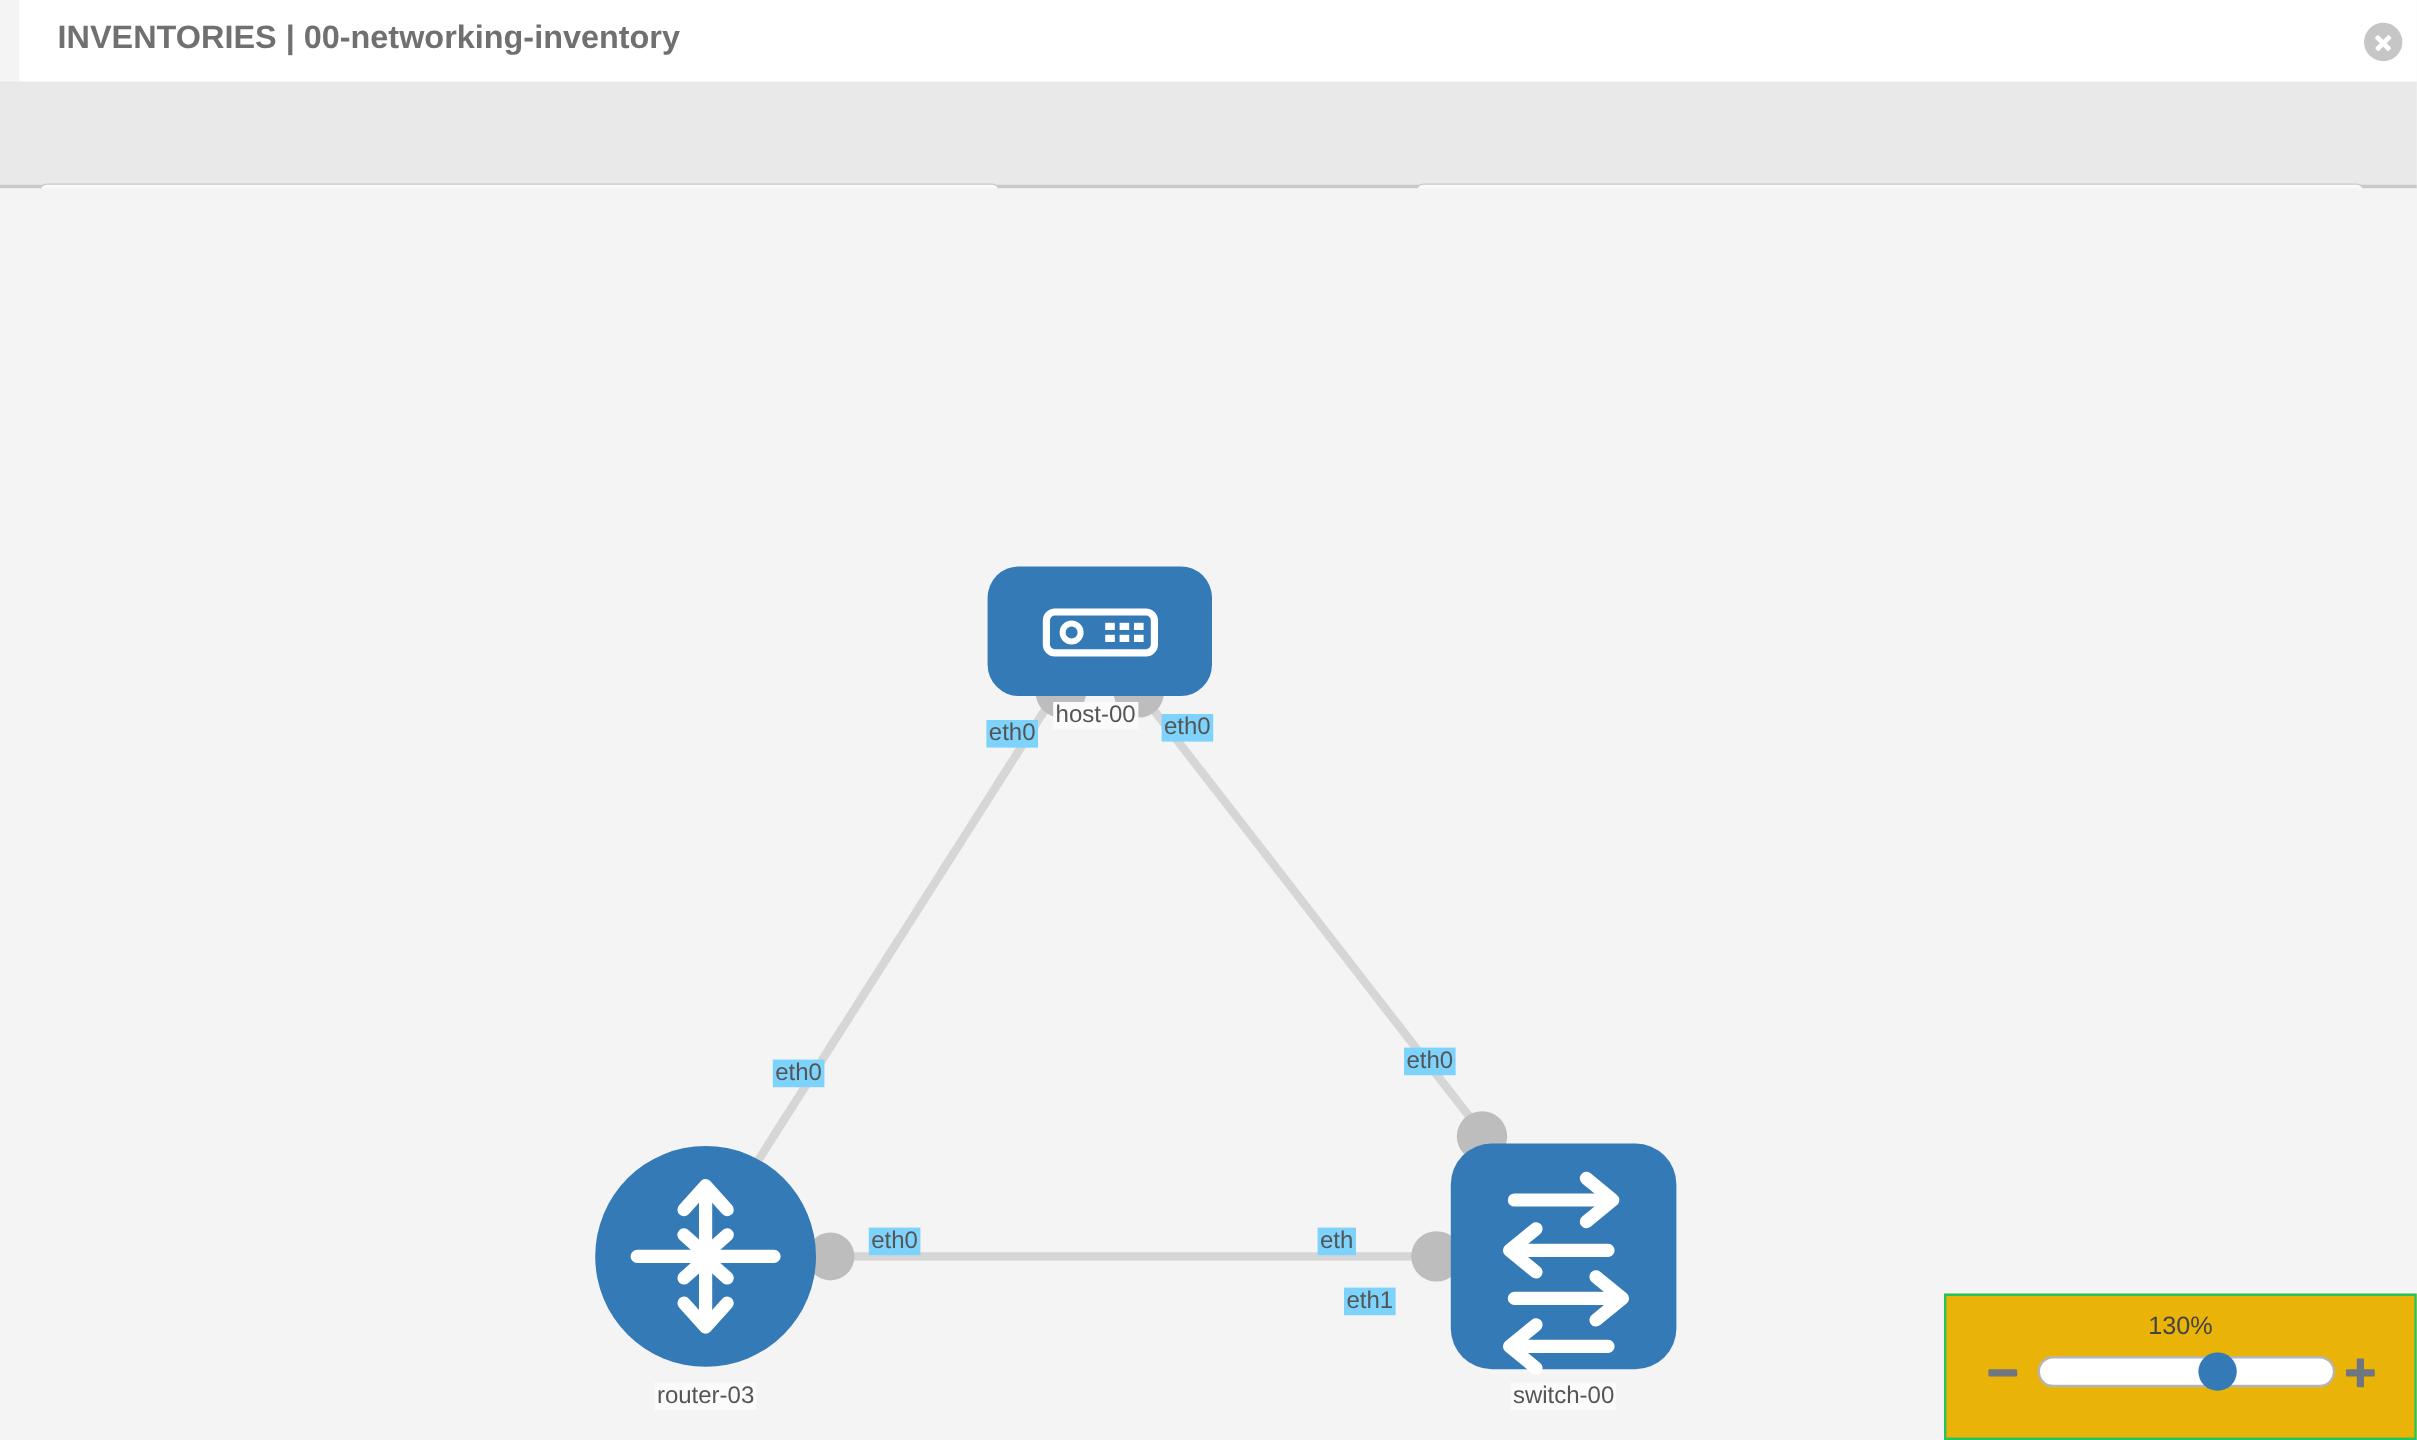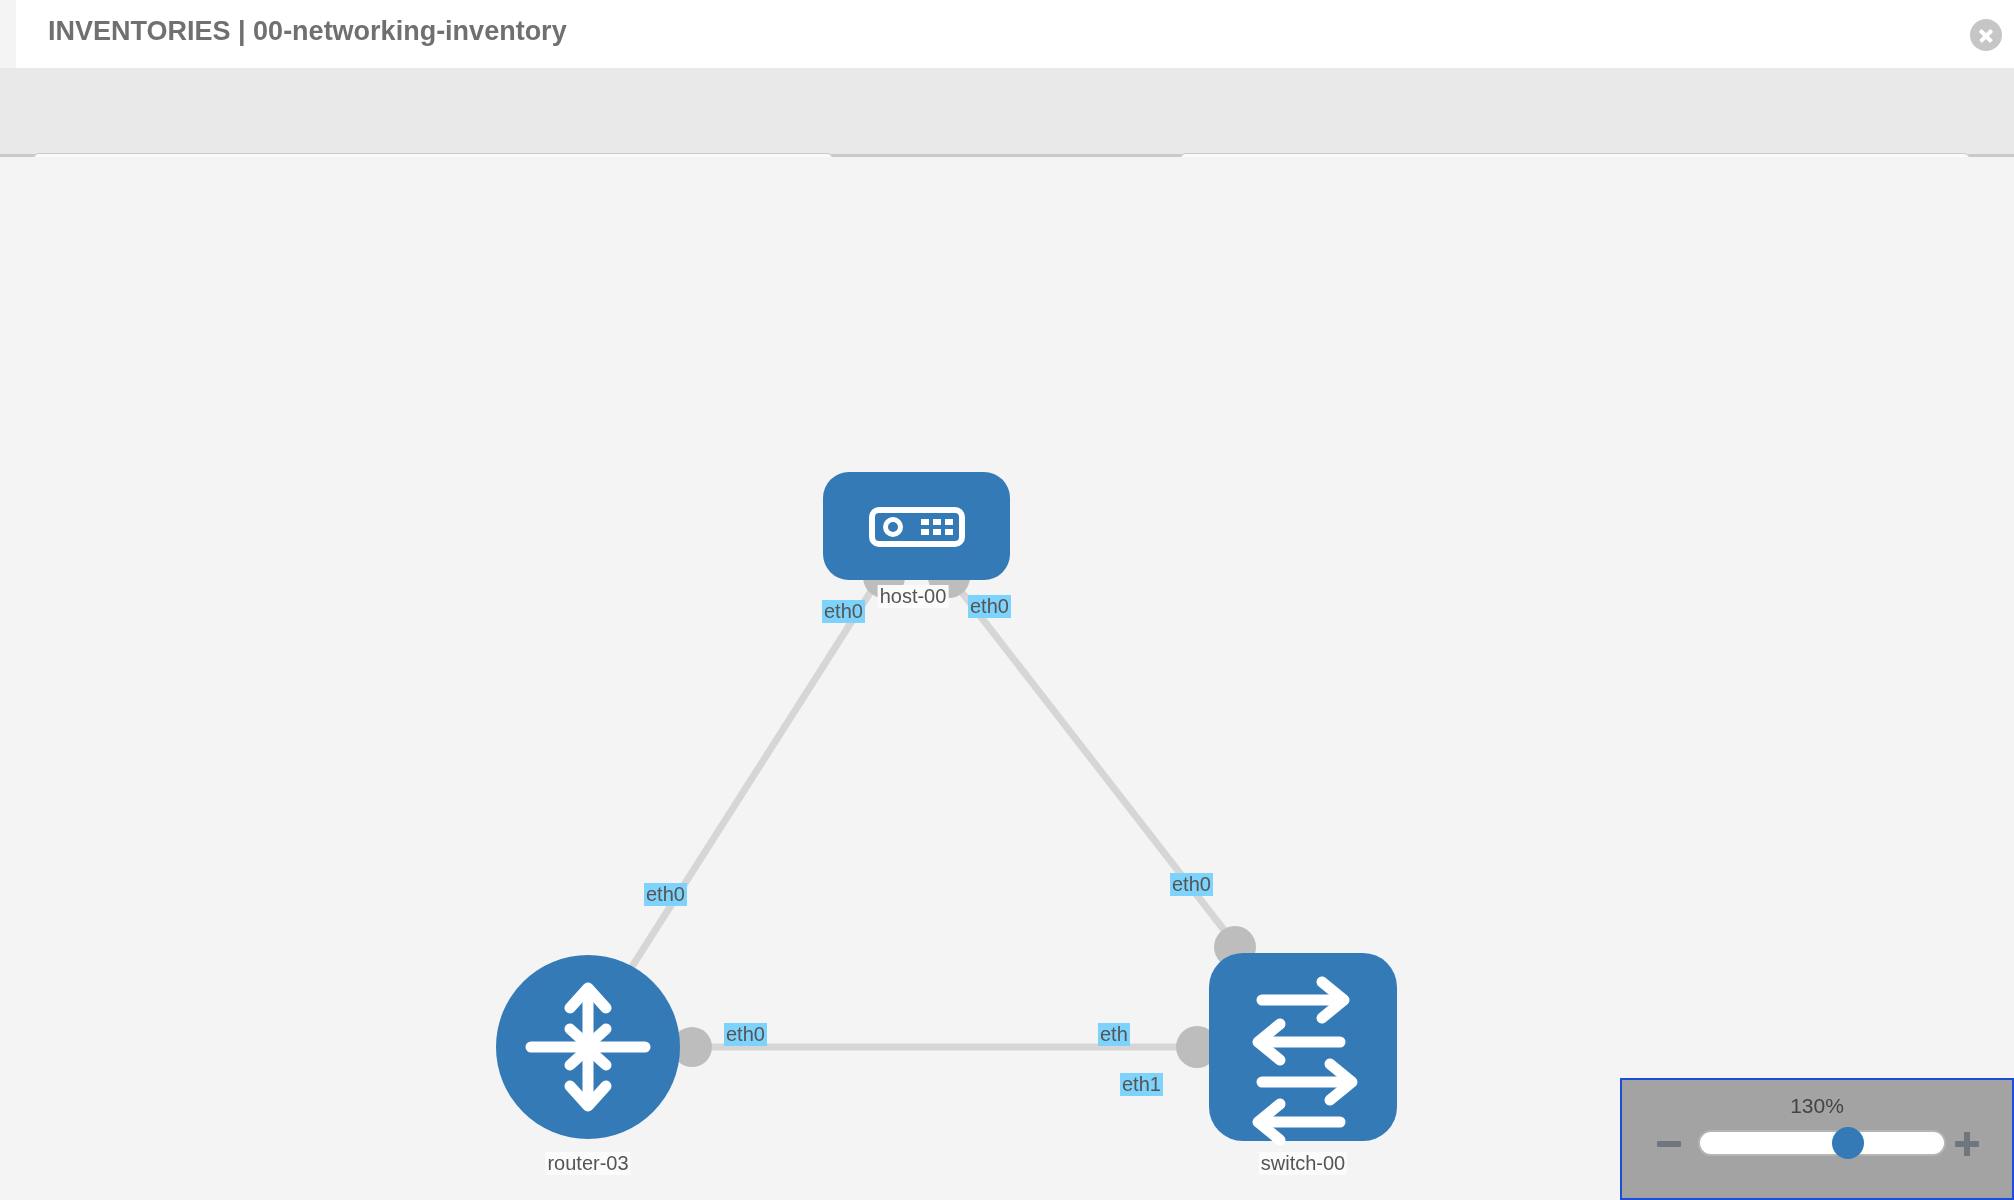--- a/index.html
+++ b/index.html
@@ -129,22 +129,22 @@
     background: #7dd3fc;
     white-space: nowrap;
     padding: 0 2px;
   }
 
   
   .zoom-panel {
     position: absolute;
     left: 1620px; top: 1078px;
     width: 394px; height: 122px;
-    background: #a3a3a3;
-    border: 2px solid #1d4ed8;
+    background: #eab308;
+    border: 2px solid #22c55e;
     box-sizing: border-box;
   }
   .zoom-pct {
     position: absolute;
     left: 0; top: 14px;
     width: 100%;
     text-align: center;
     font-size: 21px;
     color: #444444;
   }

